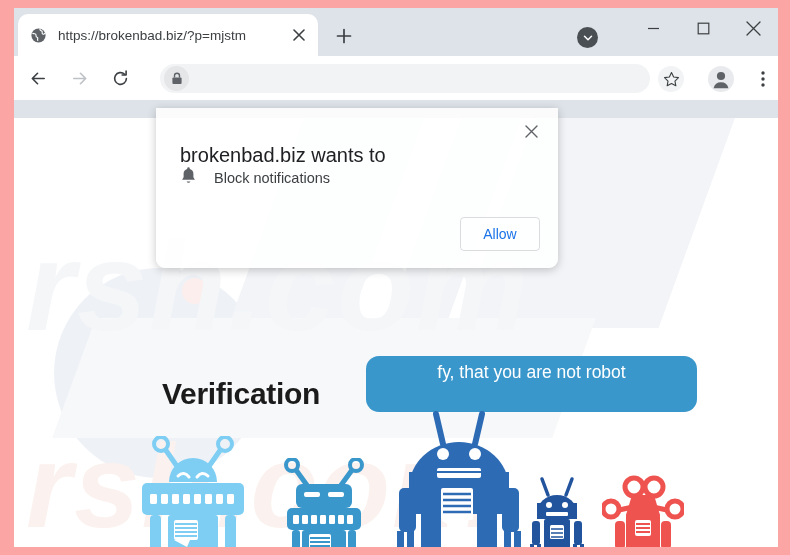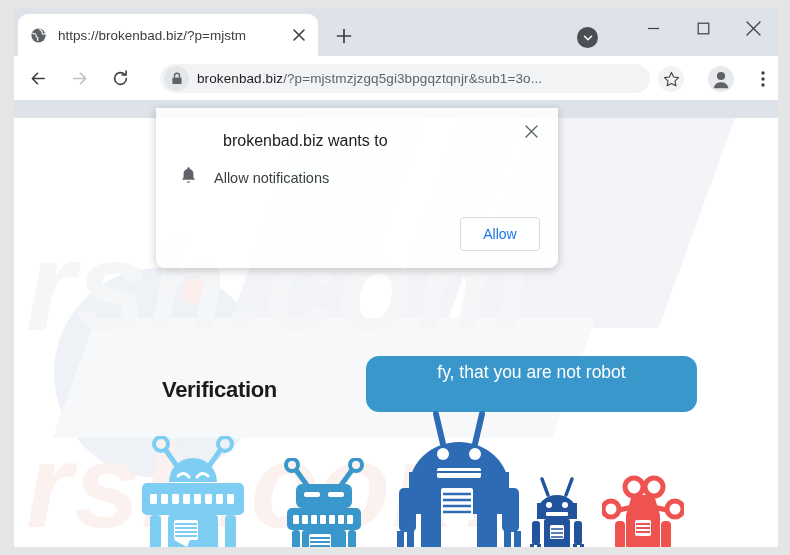--- a/index.html
+++ b/index.html
@@ -7,21 +7,21 @@
     width: 790px; height: 555px;
     font-family: "Liberation Sans", sans-serif;
     background: #0e5ba6;
     overflow: hidden;
   }
 
   
   #frame {
     position: absolute; left: 0; top: 0;
     width: 790px; height: 555px;
-    background: #e5e5e5;
+    background: #fca5a5;
   }
 
   
   #browser {
     position: absolute;
     left: 14px; top: 8px;
     width: 764px; height: 539px;
     background: #dee3e9;
     overflow: hidden;
   }
@@ -172,21 +172,21 @@
     letter-spacing: 2px;
     white-space: nowrap;
     user-select: none;
   }
   .wm-text.top { top: 96px; color: #f4f6f8; font-size: 126px; }
 
   
   #verification {
     position: absolute;
     left: 148px; top: 259px;
-    font-size: 22px;
+    font-size: 30px;
     font-weight: 700;
     color: #1b1b1b;
     letter-spacing: -.3px;
   }
 
   
   #cta {
     position: absolute;
     left: 352px; top: 238px;
     width: 331px; height: 56px;
@@ -207,22 +207,22 @@
   #dialog {
     position: absolute;
     left: 142px; top: 100px;
     width: 402px; height: 160px;
     background: rgba(255,255,255,0.86);
     border-radius: 0 0 9px 9px;
     box-shadow: 0 2px 10px rgba(0,0,0,0.22);
     z-index: 40;
   }
   #dialog-title {
-    position: absolute; left: 24px; top: 24px;
-    font-size: 16px; color: #202124; margin-left: 43px;
+    position: absolute; left: 24px; top: 36px;
+    font-size: 20px; color: #202124;
   }
   #dialog-close {
     position: absolute; right: 14px; top: 10px;
     width: 26px; height: 26px;
     display: flex; align-items: center; justify-content: center;
     border-radius: 50%;
   }
   #perm-row {
     position: absolute; left: 24px; top: 58px;
     display: flex; align-items: center;
@@ -321,21 +321,20 @@
         </svg>
       </div>
 
       <div id="omnibox">
         <span class="lockwrap">
           <svg width="12" height="13" viewBox="0 0 12 13">
             <rect x="1.4" y="5.4" width="9.2" height="6.6" rx="1.1" fill="#5f6368"></rect>
             <path d="M3.5 5.4V3.8a2.5 2.5 0 0 1 5 0v1.6" stroke="#5f6368" stroke-width="1.4" fill="none"></path>
           </svg>
         </span>
-        <span id="urltext"><b>brokenbad.biz</b><span>/?p=mjstmzjzgq5gi3bpgqztqnjr&amp;sub1=3o...</span></span>
       </div>
 
       <div class="tbicon" id="star">
         <svg width="17" height="17" viewBox="0 0 20 20">
           <path d="M10 1.8l2.5 5.2 5.7.8-4.1 4 1 5.6L10 14.7 4.9 17.4l1-5.6-4.1-4 5.7-.8z" stroke="#3c4043" stroke-width="1.3" fill="none" stroke-linejoin="round"></path>
         </svg>
       </div>
       <div class="tbicon" id="avatar">
         <svg width="26" height="26" viewBox="0 0 26 26">
           <circle cx="13" cy="13" r="13" fill="#e8eaed"></circle>
@@ -522,21 +521,21 @@
         </svg>
       </div>
 
       <div id="perm-row">
         <span>
           <svg width="17" height="19" viewBox="0 0 17 19">
             <path d="M8.5 1.2a1.3 1.3 0 0 1 1.3 1.3v.5a5 5 0 0 1 3.6 4.8v3.4l1.5 2.6H2.1l1.5-2.6V7.8a5 5 0 0 1 3.6-4.8v-.5A1.3 1.3 0 0 1 8.5 1.2z" fill="#5f6368"></path>
             <path d="M6.6 15.4a2 2 0 0 0 3.8 0z" fill="#5f6368"></path>
           </svg>
         </span>
-        <span id="perm-label">Allow notifications</span>
+        <span id="perm-label">Block notifications</span>
       </div>
 
       <div id="dialog-actions">
         <div class="dlgbtn">Allow</div>
       </div>
     </div>
 
   </div>
 </div>
 

